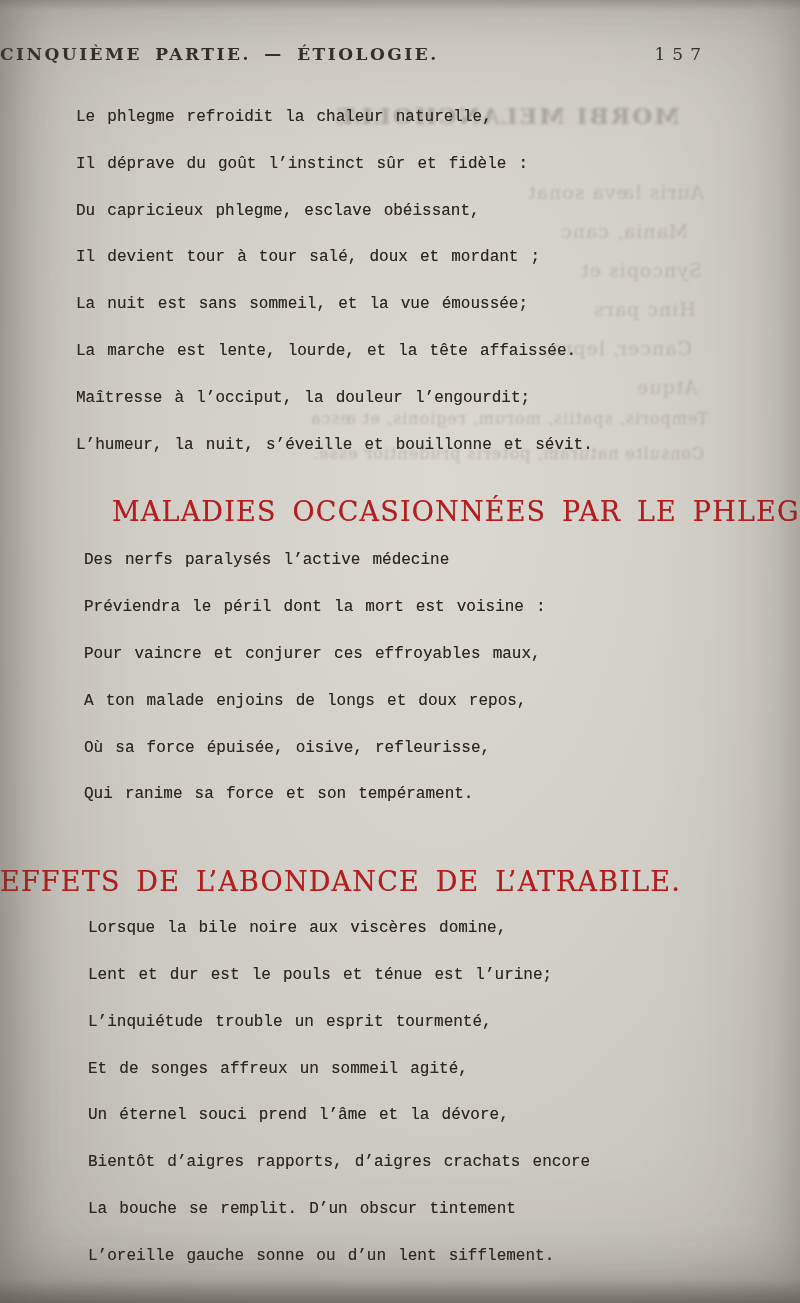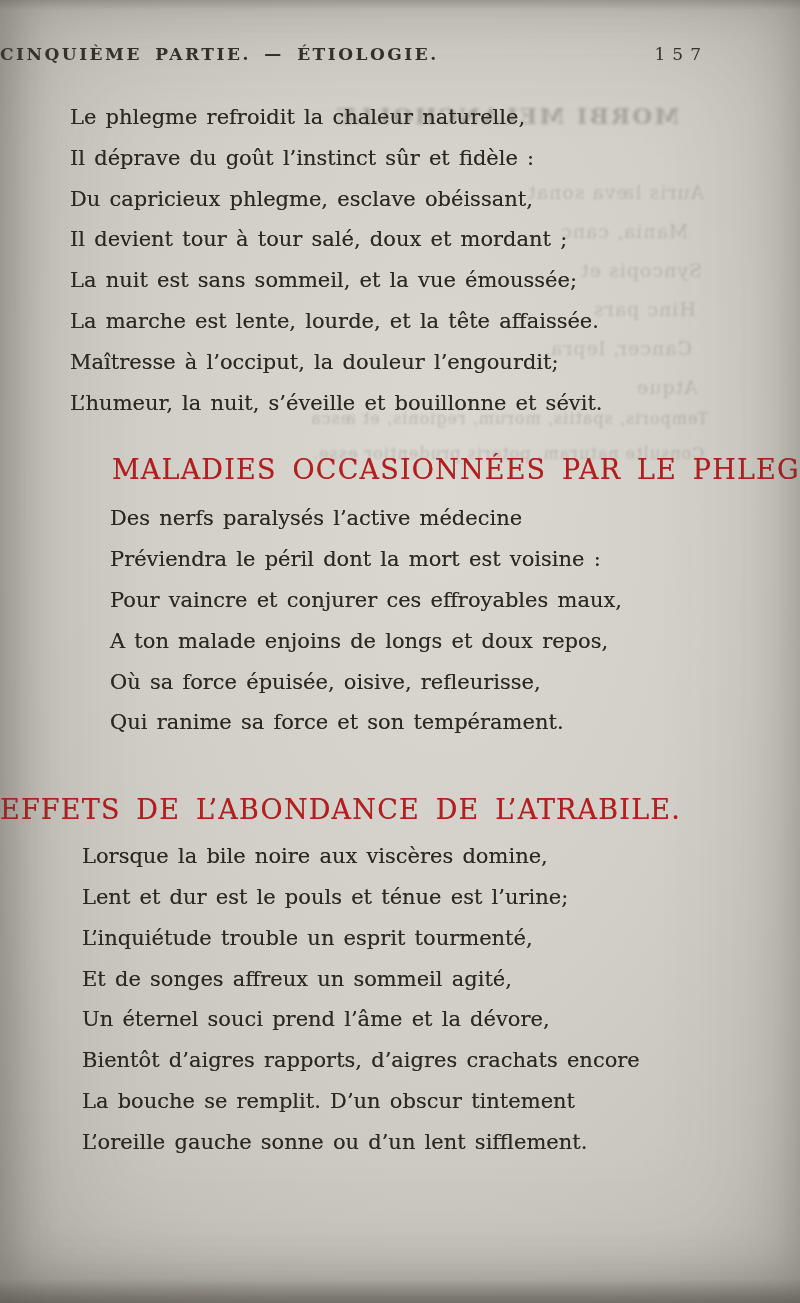--- a/index.html
+++ b/index.html
@@ -94,29 +94,30 @@
     right: 92px;
     font-size: 17px;
     letter-spacing: 7px;
     color: #332f27;
     margin-left: 12px;
   }
   .stanza {
     margin: 0;
   }
   .stanza .line {
-    margin: 2px;
-    font-size: 21px;
+    margin: 8px;
+    font-size: 16px;
     line-height: 38.8px;
     word-spacing: 2.5px;
     white-space: nowrap;
     text-shadow: 0 0 0.6px rgba(43, 40, 32, 0.55);
+    font-family: Liberation Mono, monospace;
   }
   .stanza.s1 { margin-top: 28px; padding-left: 68px; }
-  .stanza.s2 { padding-left: 108px; }
+  .stanza.s2 { padding-left: 76px; }
   .stanza.s3 { padding-left: 80px; }
 
   .section-heading {
     margin: 0;
     font-size: 27px;
     font-weight: 400;
     letter-spacing: 1.2px;
     word-spacing: 6px;
     white-space: nowrap;
     color: #b91c1c;

